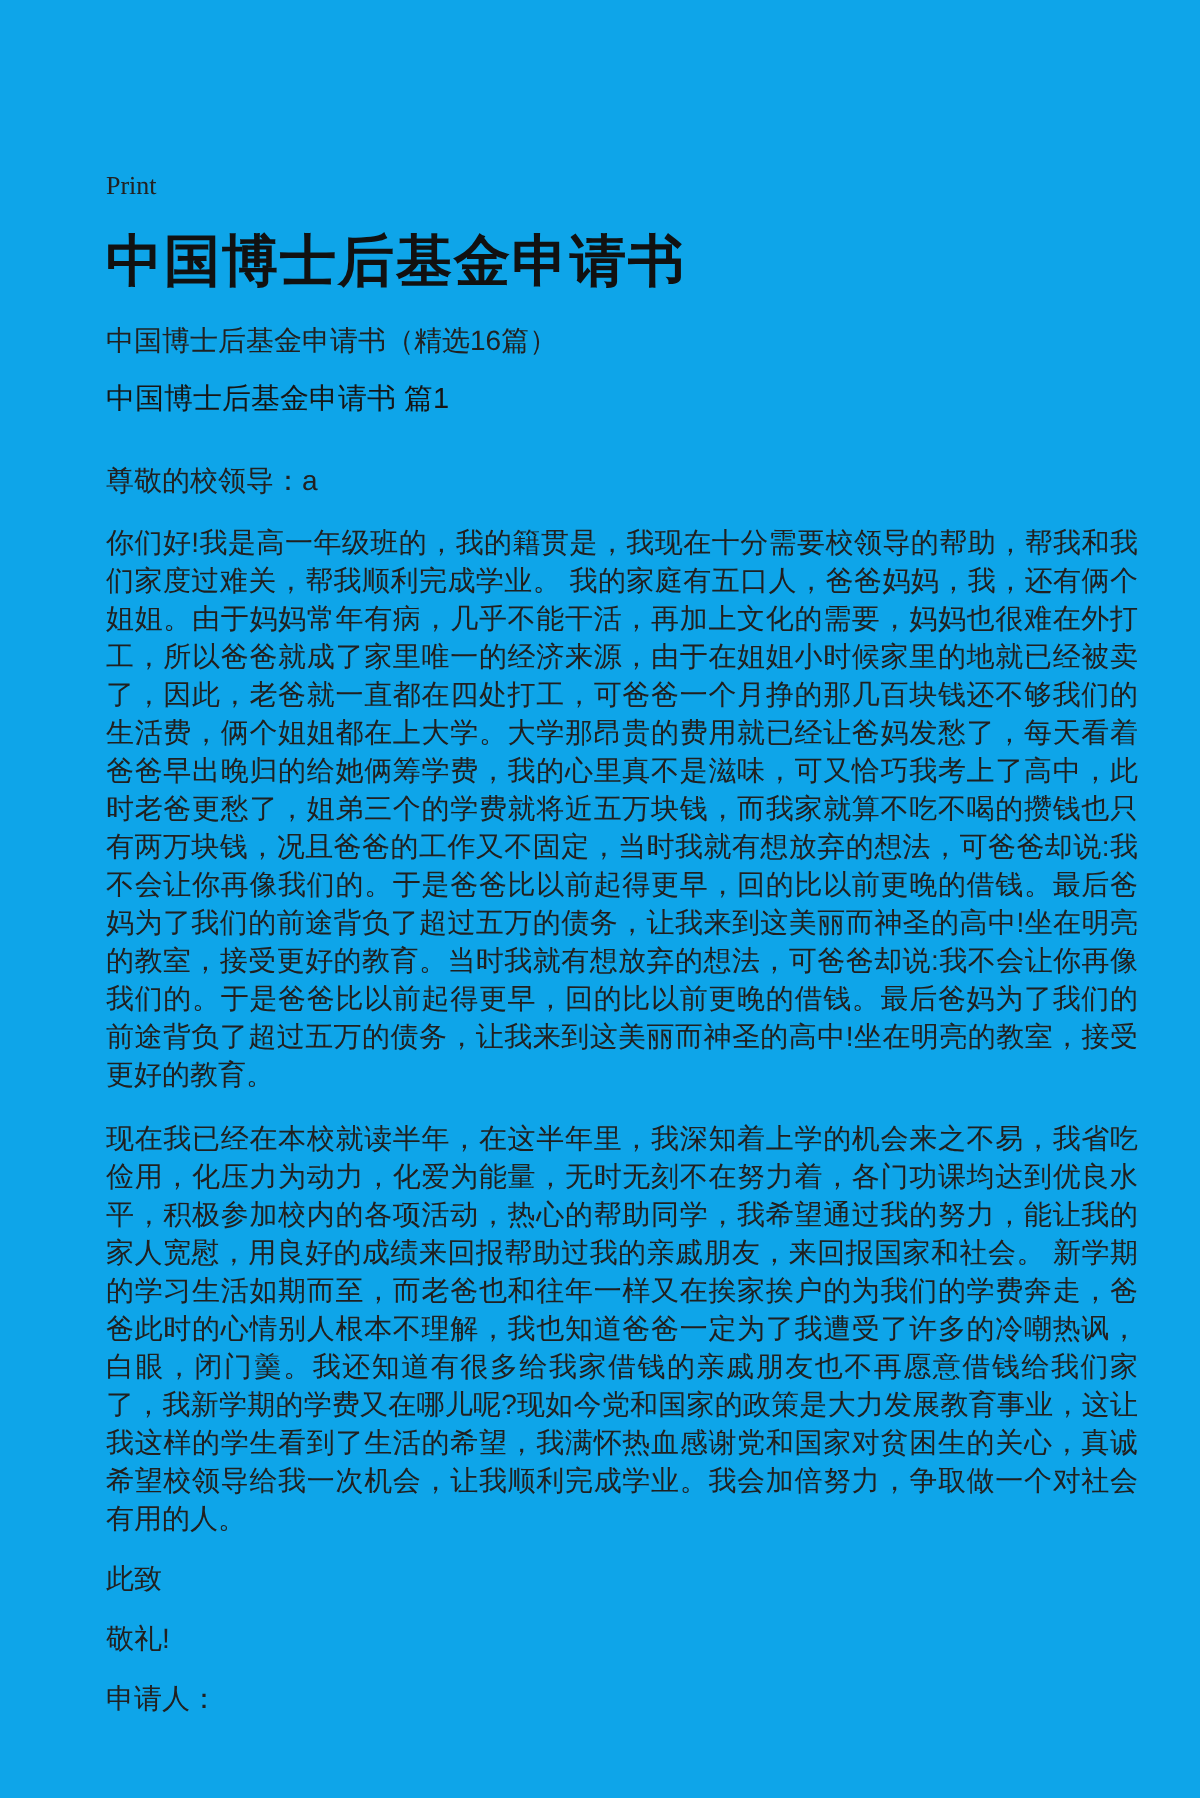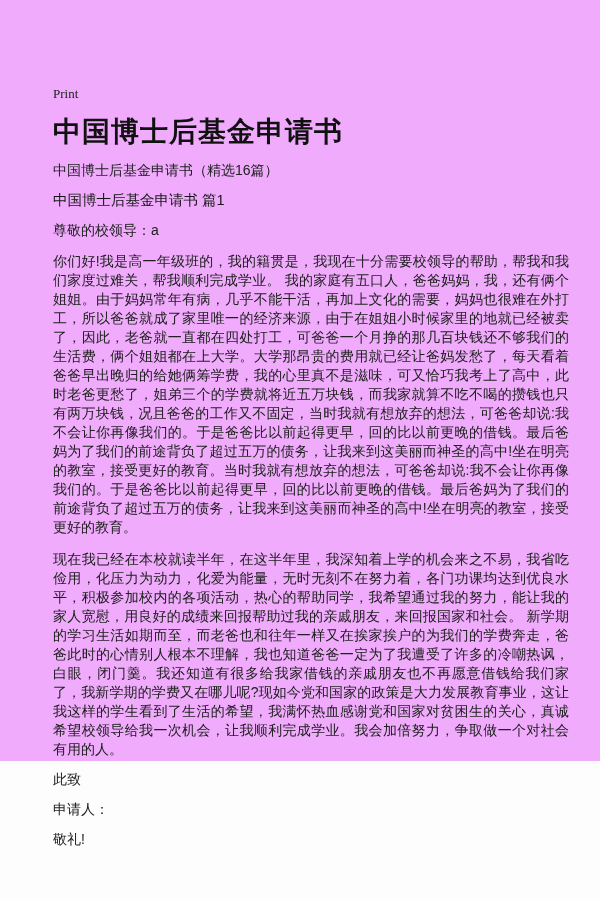--- a/index.html
+++ b/index.html
@@ -10,23 +10,23 @@
     width: 600px;
     height: 899px;
     background: #fdfdfd;
     color: #212121;
     font-family: "Liberation Sans", "DejaVu Sans", sans-serif;
     overflow: hidden;
   }
   .page {
     box-sizing: border-box;
     width: 600px;
-    height: 761px;
+    height: 899px;
     padding: 84px 31px 0 53px;
-    background: #f0abfc;
+    background: #0ea5e9;
   }
   .print-link {
     font-family: "Liberation Serif", "DejaVu Serif", serif;
     font-size: 13px;
     line-height: 16px;
     color: #222222;
     margin: 0;
     cursor: pointer;
     display: inline-block;
   }
@@ -48,21 +48,21 @@
   .section-heading {
     font-size: 14.5px;
     font-weight: normal;
     color: #161616;
     line-height: 17px;
     margin: 13px 0 0 0;
   }
   .salutation {
     font-size: 14px;
     line-height: 17px;
-    margin: 13px 0 0 0;
+    margin: 23px 0 0 0;
   }
   .body-paragraph {
     font-size: 14px;
     line-height: 19px;
     text-align: justify;
     text-justify: inter-ideograph;
     margin: 13px 0 0 0;
     color: #202020;
   }
   .closing-line {
@@ -87,17 +87,17 @@
   <h2 class="section-heading">中国博士后基金申请书 篇1</h2>
 
   <p class="salutation">尊敬的校领导：a</p>
 
   <p class="body-paragraph">你们好!我是高一年级班的，我的籍贯是，我现在十分需要校领导的帮助，帮我和我们家度过难关，帮我顺利完成学业。 我的家庭有五口人，爸爸妈妈，我，还有俩个姐姐。由于妈妈常年有病，几乎不能干活，再加上文化的需要，妈妈也很难在外打工，所以爸爸就成了家里唯一的经济来源，由于在姐姐小时候家里的地就已经被卖了，因此，老爸就一直都在四处打工，可爸爸一个月挣的那几百块钱还不够我们的生活费，俩个姐姐都在上大学。大学那昂贵的费用就已经让爸妈发愁了，每天看着爸爸早出晚归的给她俩筹学费，我的心里真不是滋味，可又恰巧我考上了高中，此时老爸更愁了，姐弟三个的学费就将近五万块钱，而我家就算不吃不喝的攒钱也只有两万块钱，况且爸爸的工作又不固定，当时我就有想放弃的想法，可爸爸却说:我不会让你再像我们的。于是爸爸比以前起得更早，回的比以前更晚的借钱。最后爸妈为了我们的前途背负了超过五万的债务，让我来到这美丽而神圣的高中!坐在明亮的教室，接受更好的教育。当时我就有想放弃的想法，可爸爸却说:我不会让你再像我们的。于是爸爸比以前起得更早，回的比以前更晚的借钱。最后爸妈为了我们的前途背负了超过五万的债务，让我来到这美丽而神圣的高中!坐在明亮的教室，接受更好的教育。</p>
 
   <p class="body-paragraph">现在我已经在本校就读半年，在这半年里，我深知着上学的机会来之不易，我省吃俭用，化压力为动力，化爱为能量，无时无刻不在努力着，各门功课均达到优良水平，积极参加校内的各项活动，热心的帮助同学，我希望通过我的努力，能让我的家人宽慰，用良好的成绩来回报帮助过我的亲戚朋友，来回报国家和社会。 新学期的学习生活如期而至，而老爸也和往年一样又在挨家挨户的为我们的学费奔走，爸爸此时的心情别人根本不理解，我也知道爸爸一定为了我遭受了许多的冷嘲热讽，白眼，闭门羹。我还知道有很多给我家借钱的亲戚朋友也不再愿意借钱给我们家了，我新学期的学费又在哪儿呢?现如今党和国家的政策是大力发展教育事业，这让我这样的学生看到了生活的希望，我满怀热血感谢党和国家对贫困生的关心，真诚希望校领导给我一次机会，让我顺利完成学业。我会加倍努力，争取做一个对社会有用的人。</p>
 
   <p class="closing-line closing-first">此致</p>
 
+  <p class="closing-line">敬礼!</p>
+
   <p class="closing-line">申请人：</p>
-
-  <p class="closing-line">敬礼!</p>
 
 </div>
 
 </body></html>

